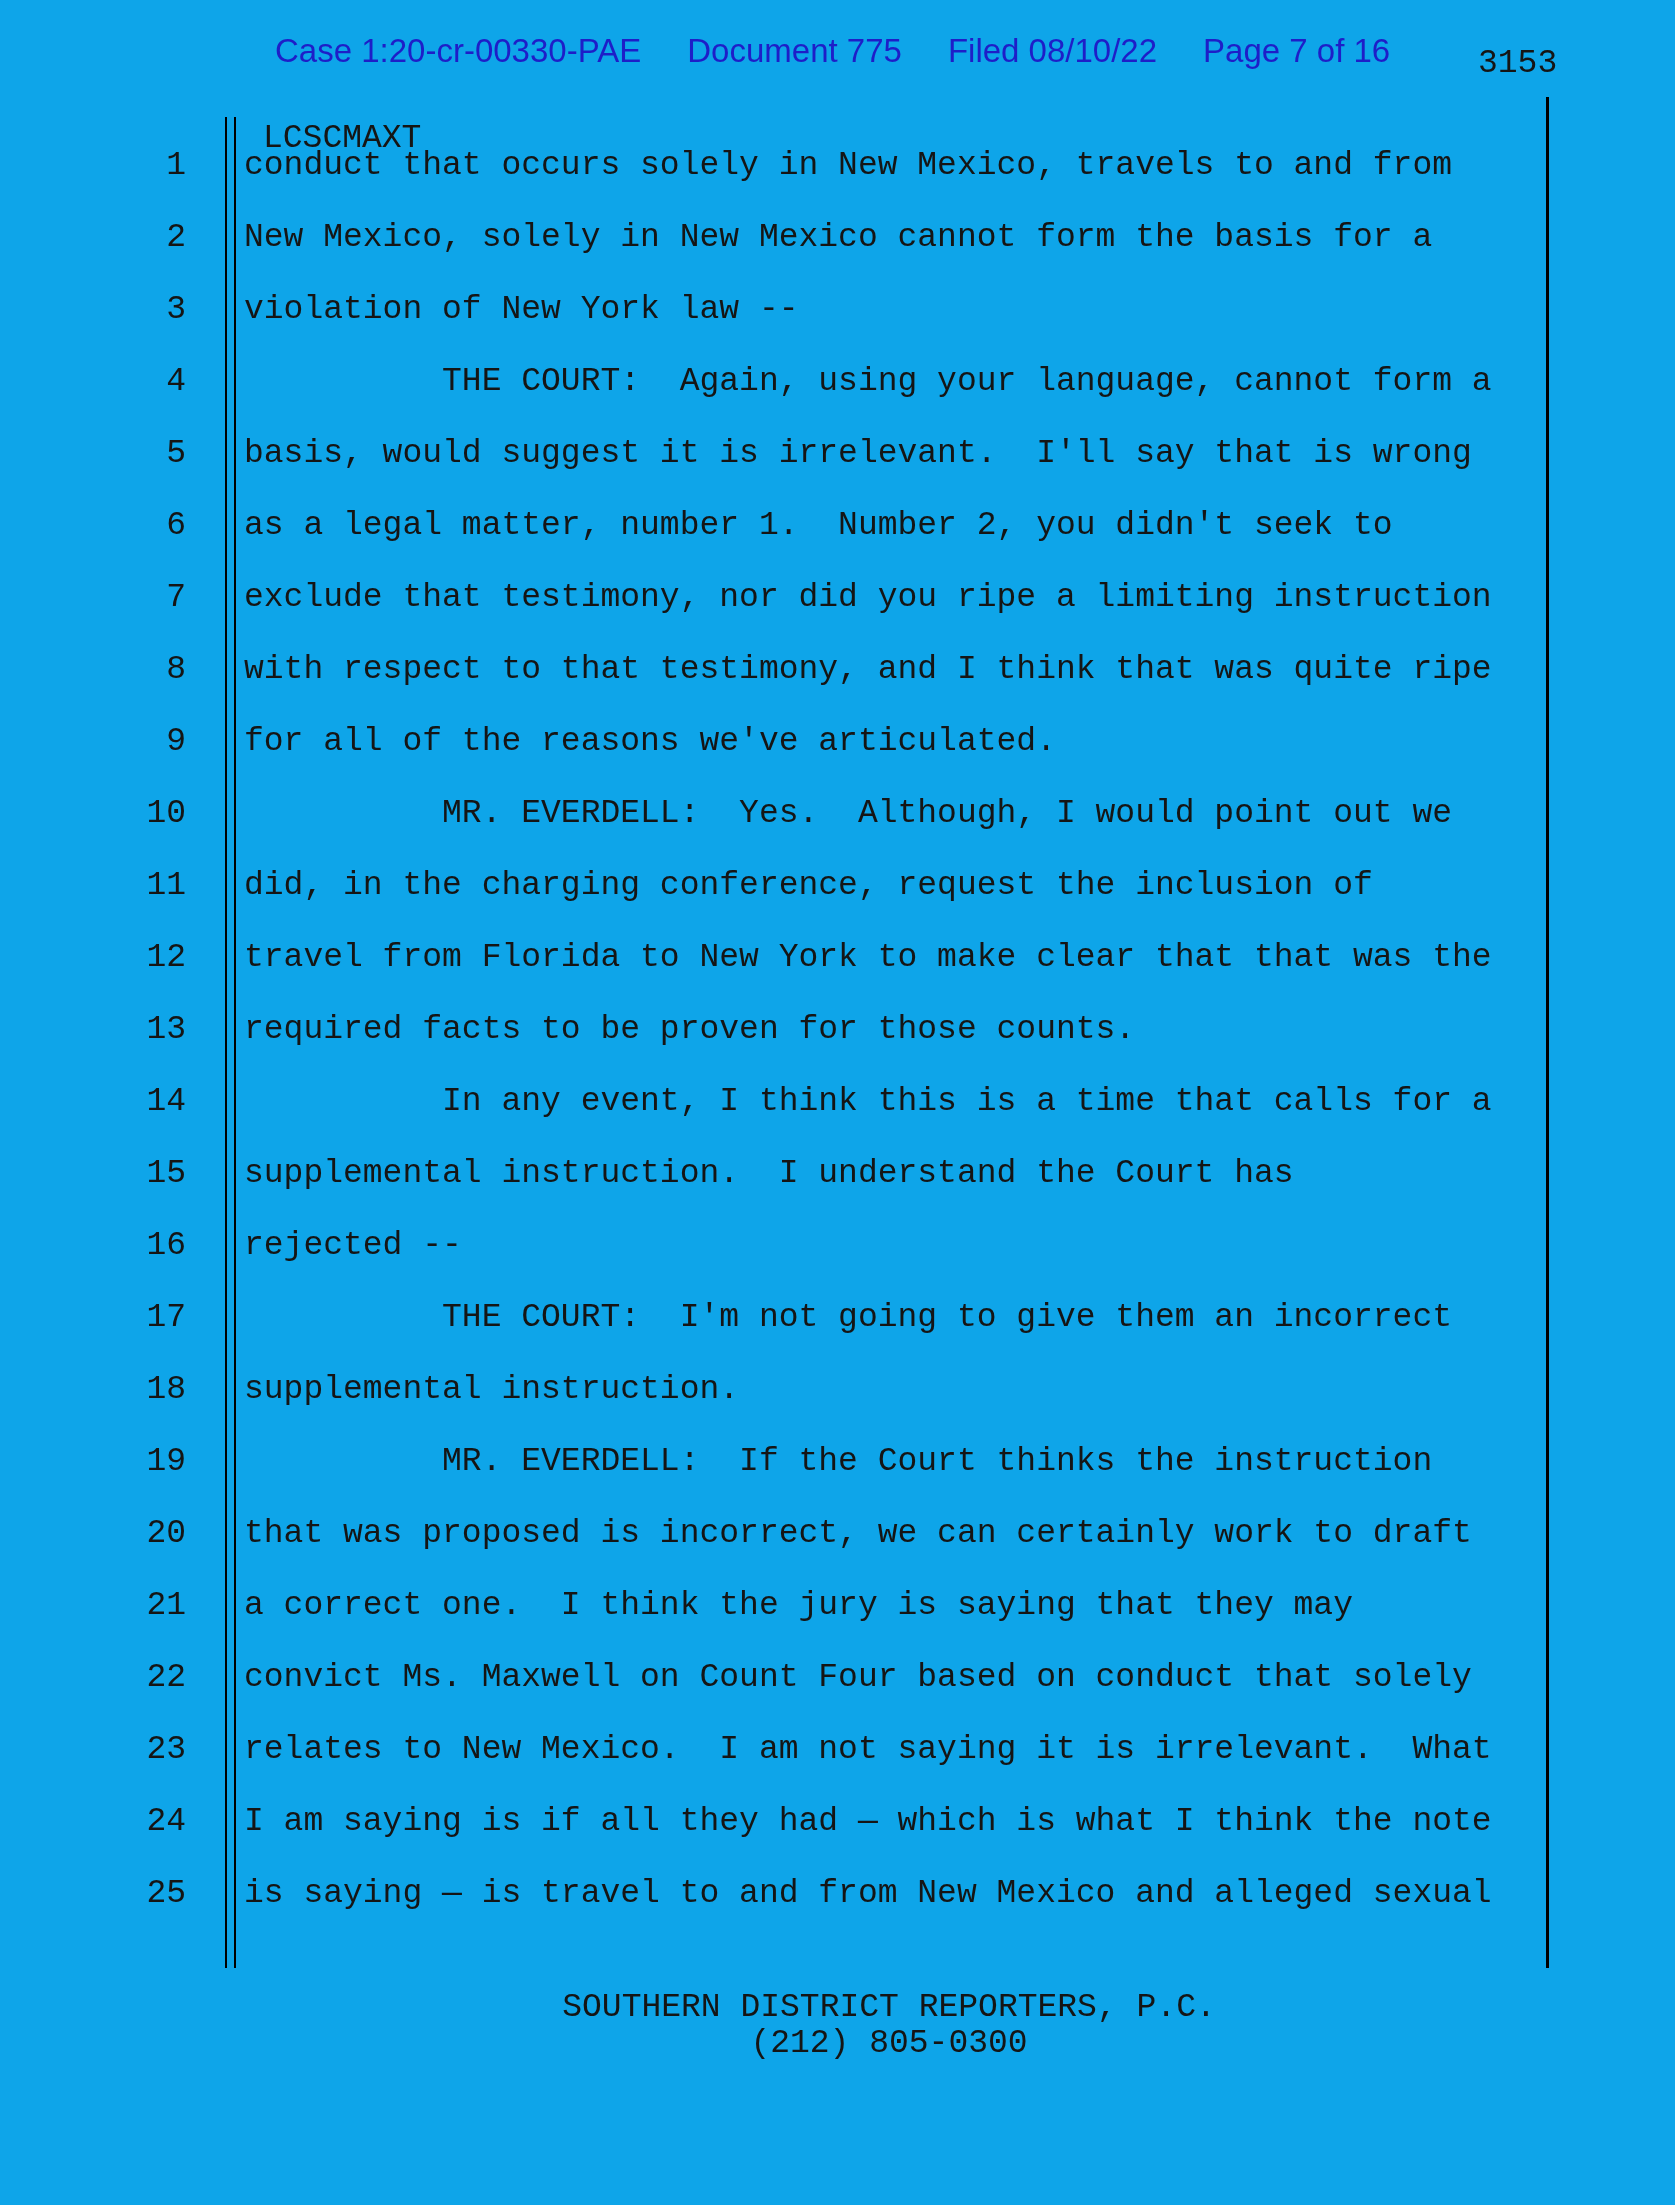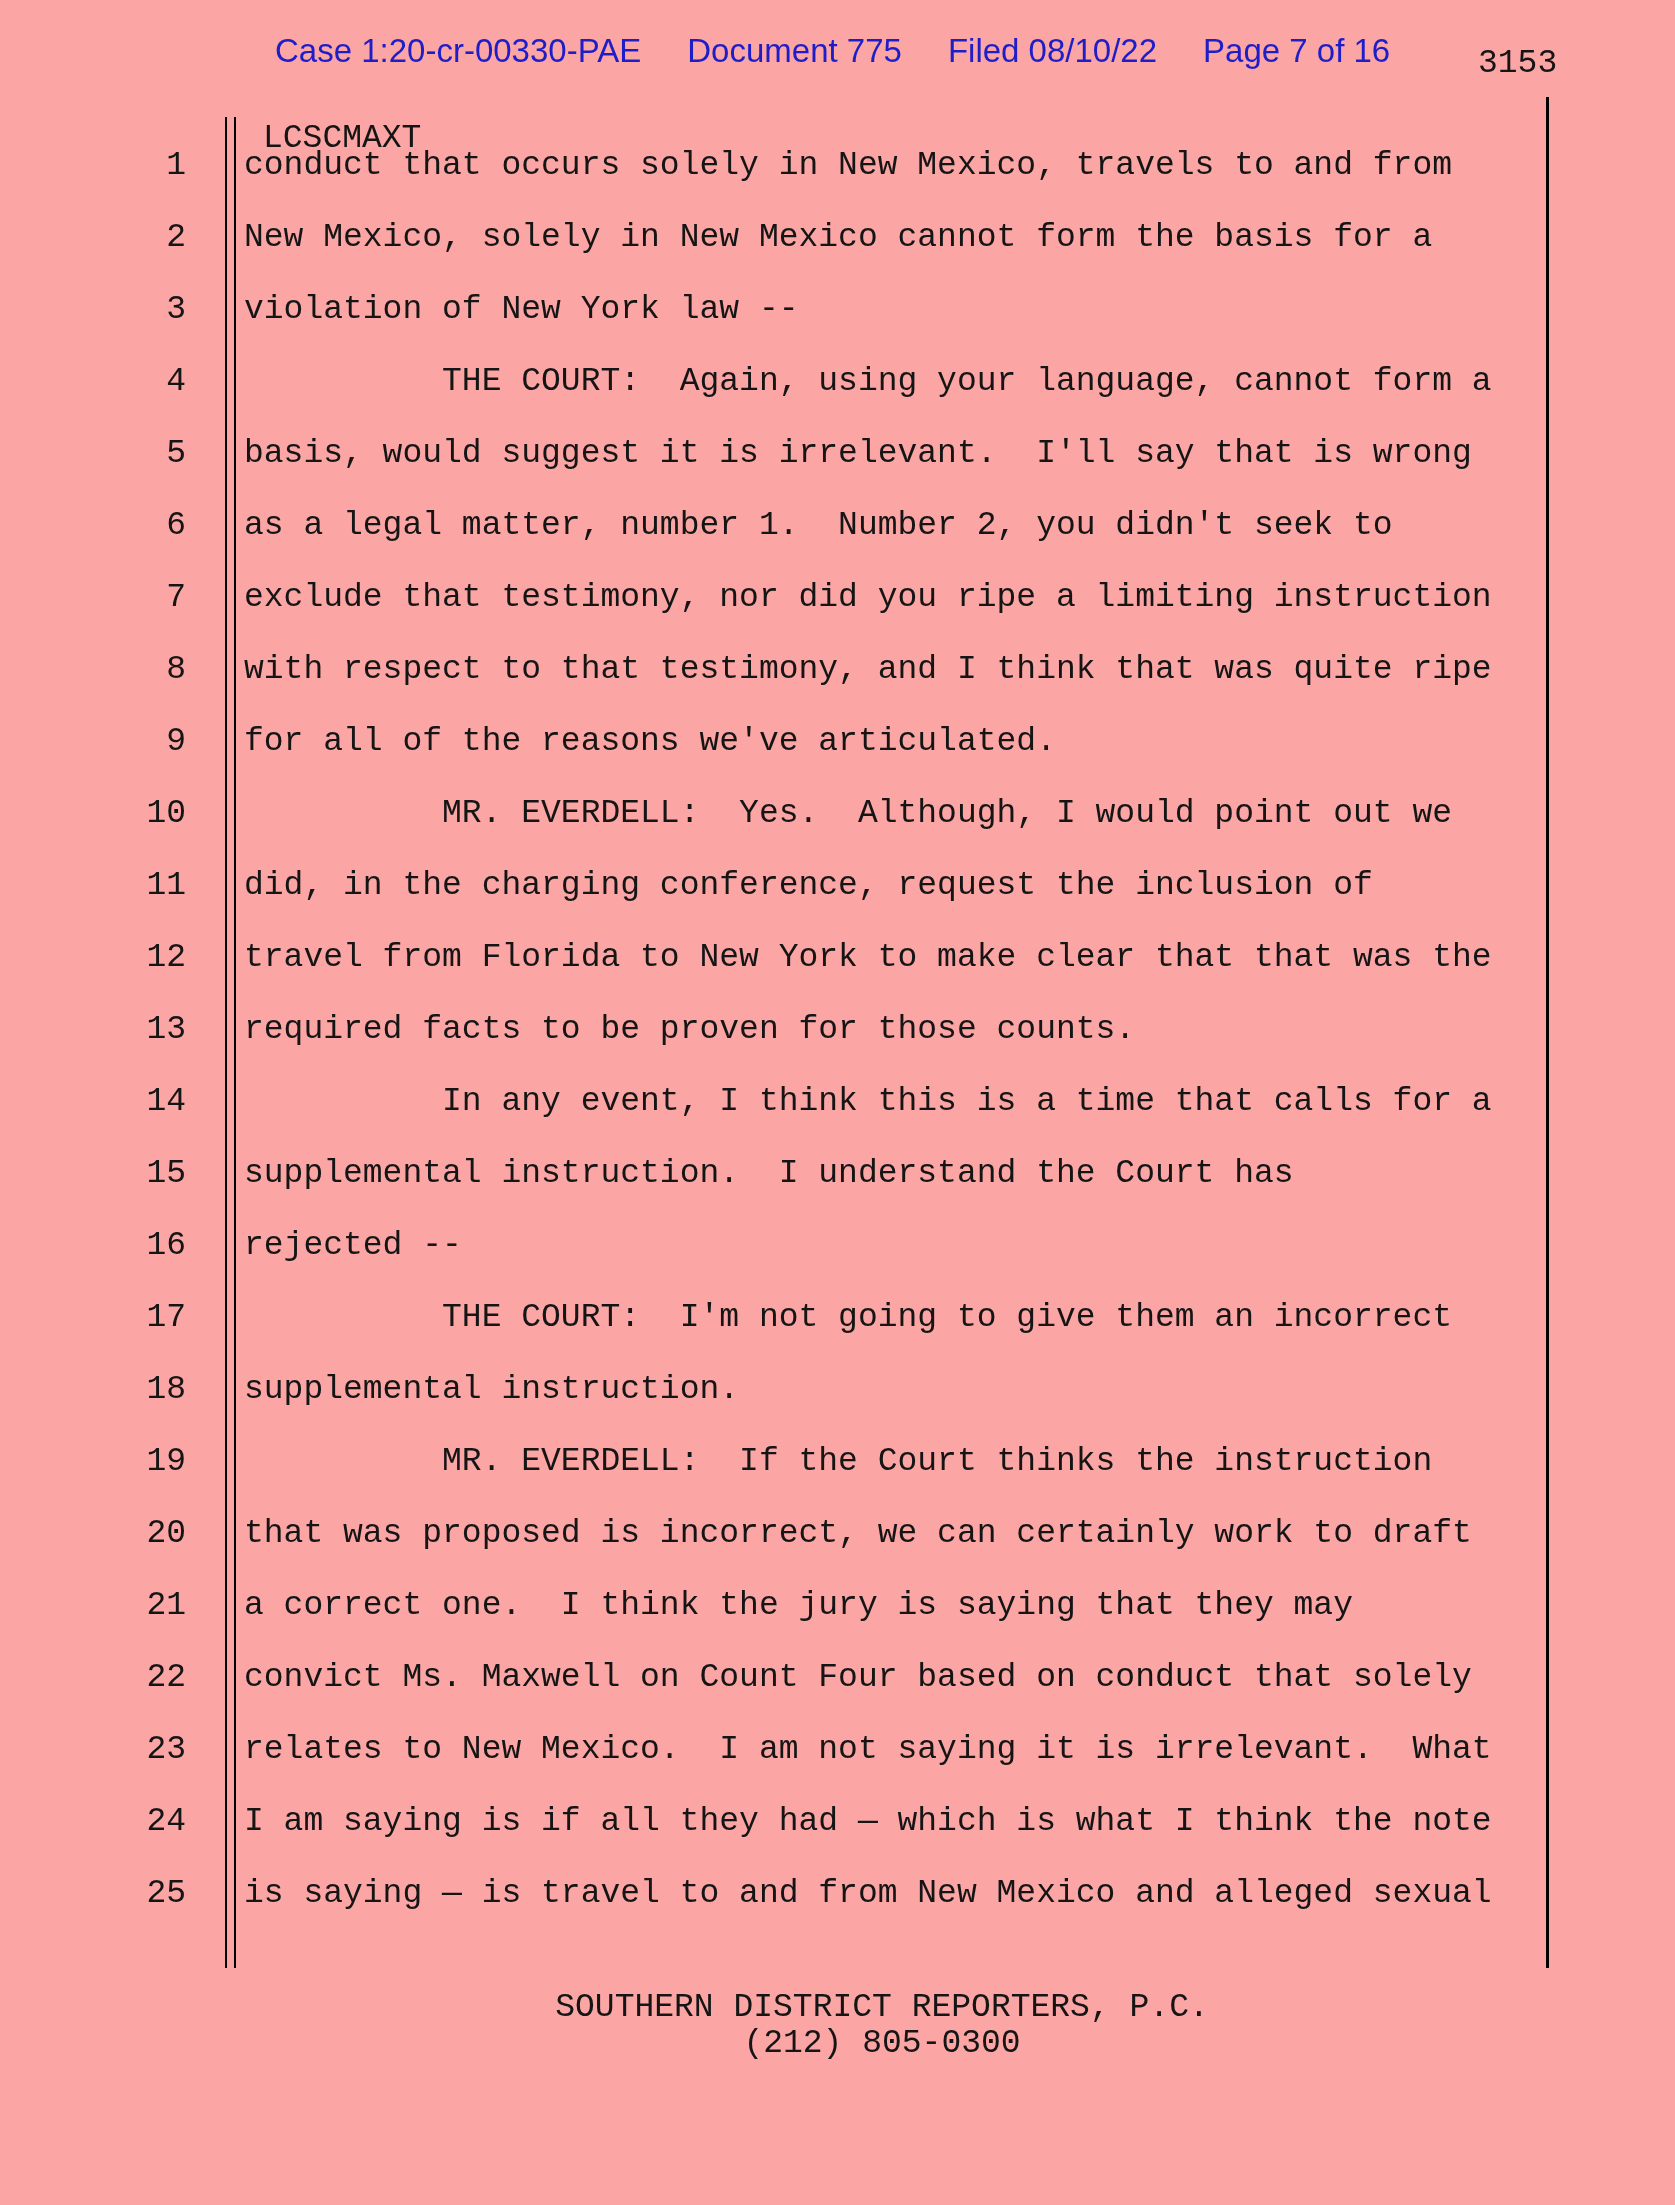--- a/index.html
+++ b/index.html
@@ -8,21 +8,21 @@
   }
   html, body {
     margin: 0;
     padding: 0;
     background: #ffffff;
   }
   .page {
     position: relative;
     width: 1675px;
     height: 2205px;
-    background: #fca5a5;
+    background: #0ea5e9;
     overflow: hidden;
     font-family: "Liberation Mono", "DejaVu Sans Mono", monospace;
     color: var(--ink);
   }
   
   .header-stamp {
     position: absolute;
     left: 275px;
     top: 34px;
     display: flex;
@@ -85,21 +85,21 @@
     font-size: 33px;
   }
   .ln, .tl {
     height: 72px;
     line-height: 72px;
     white-space: pre;
   }
   
   .footer {
     position: absolute;
-    left: 238px;
+    left: 245px;
     top: 1990px;
     width: 1288px;
     text-align: center;
     font-size: 33px;
   }
   .footer div {
     line-height: 36px;
     white-space: pre;
   }
   .bates-number {

